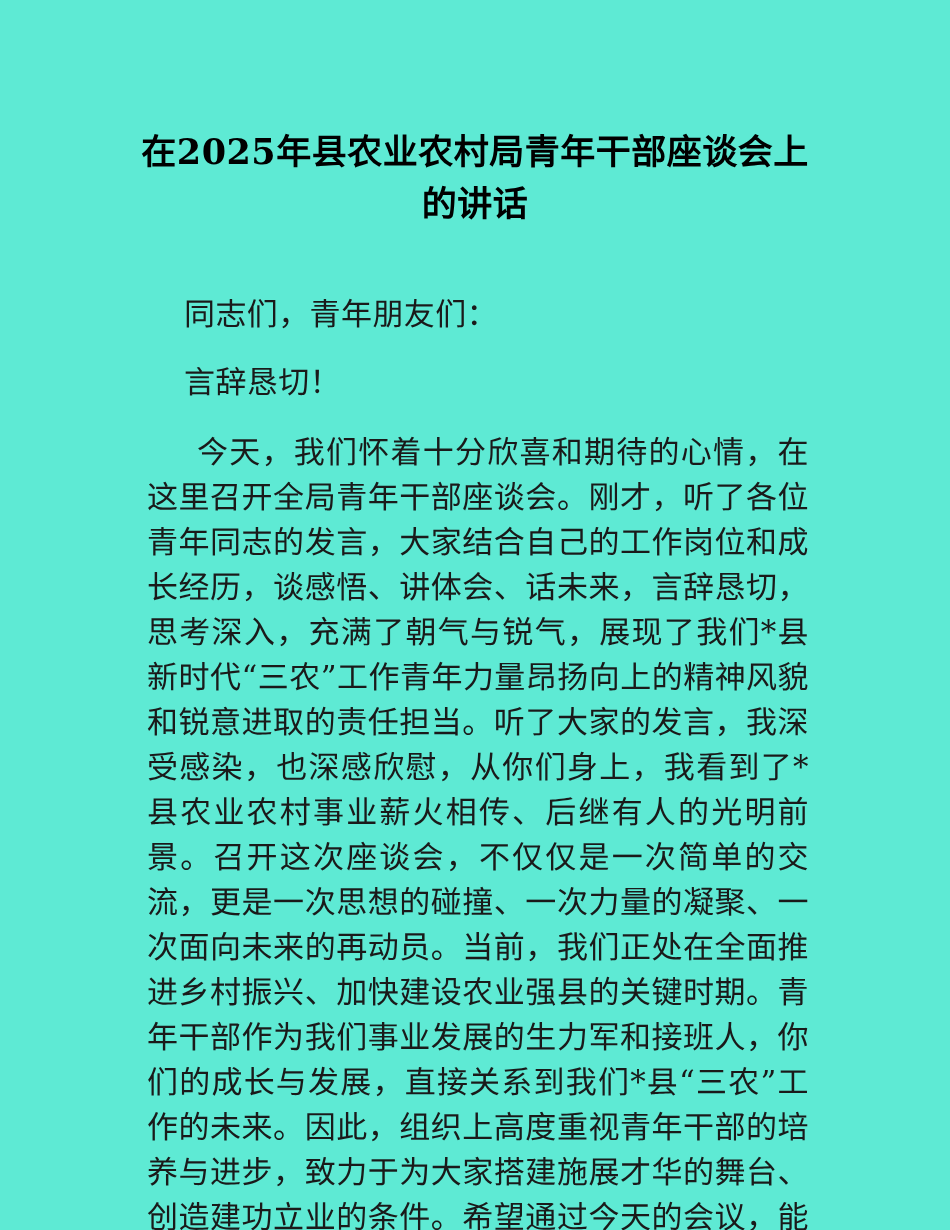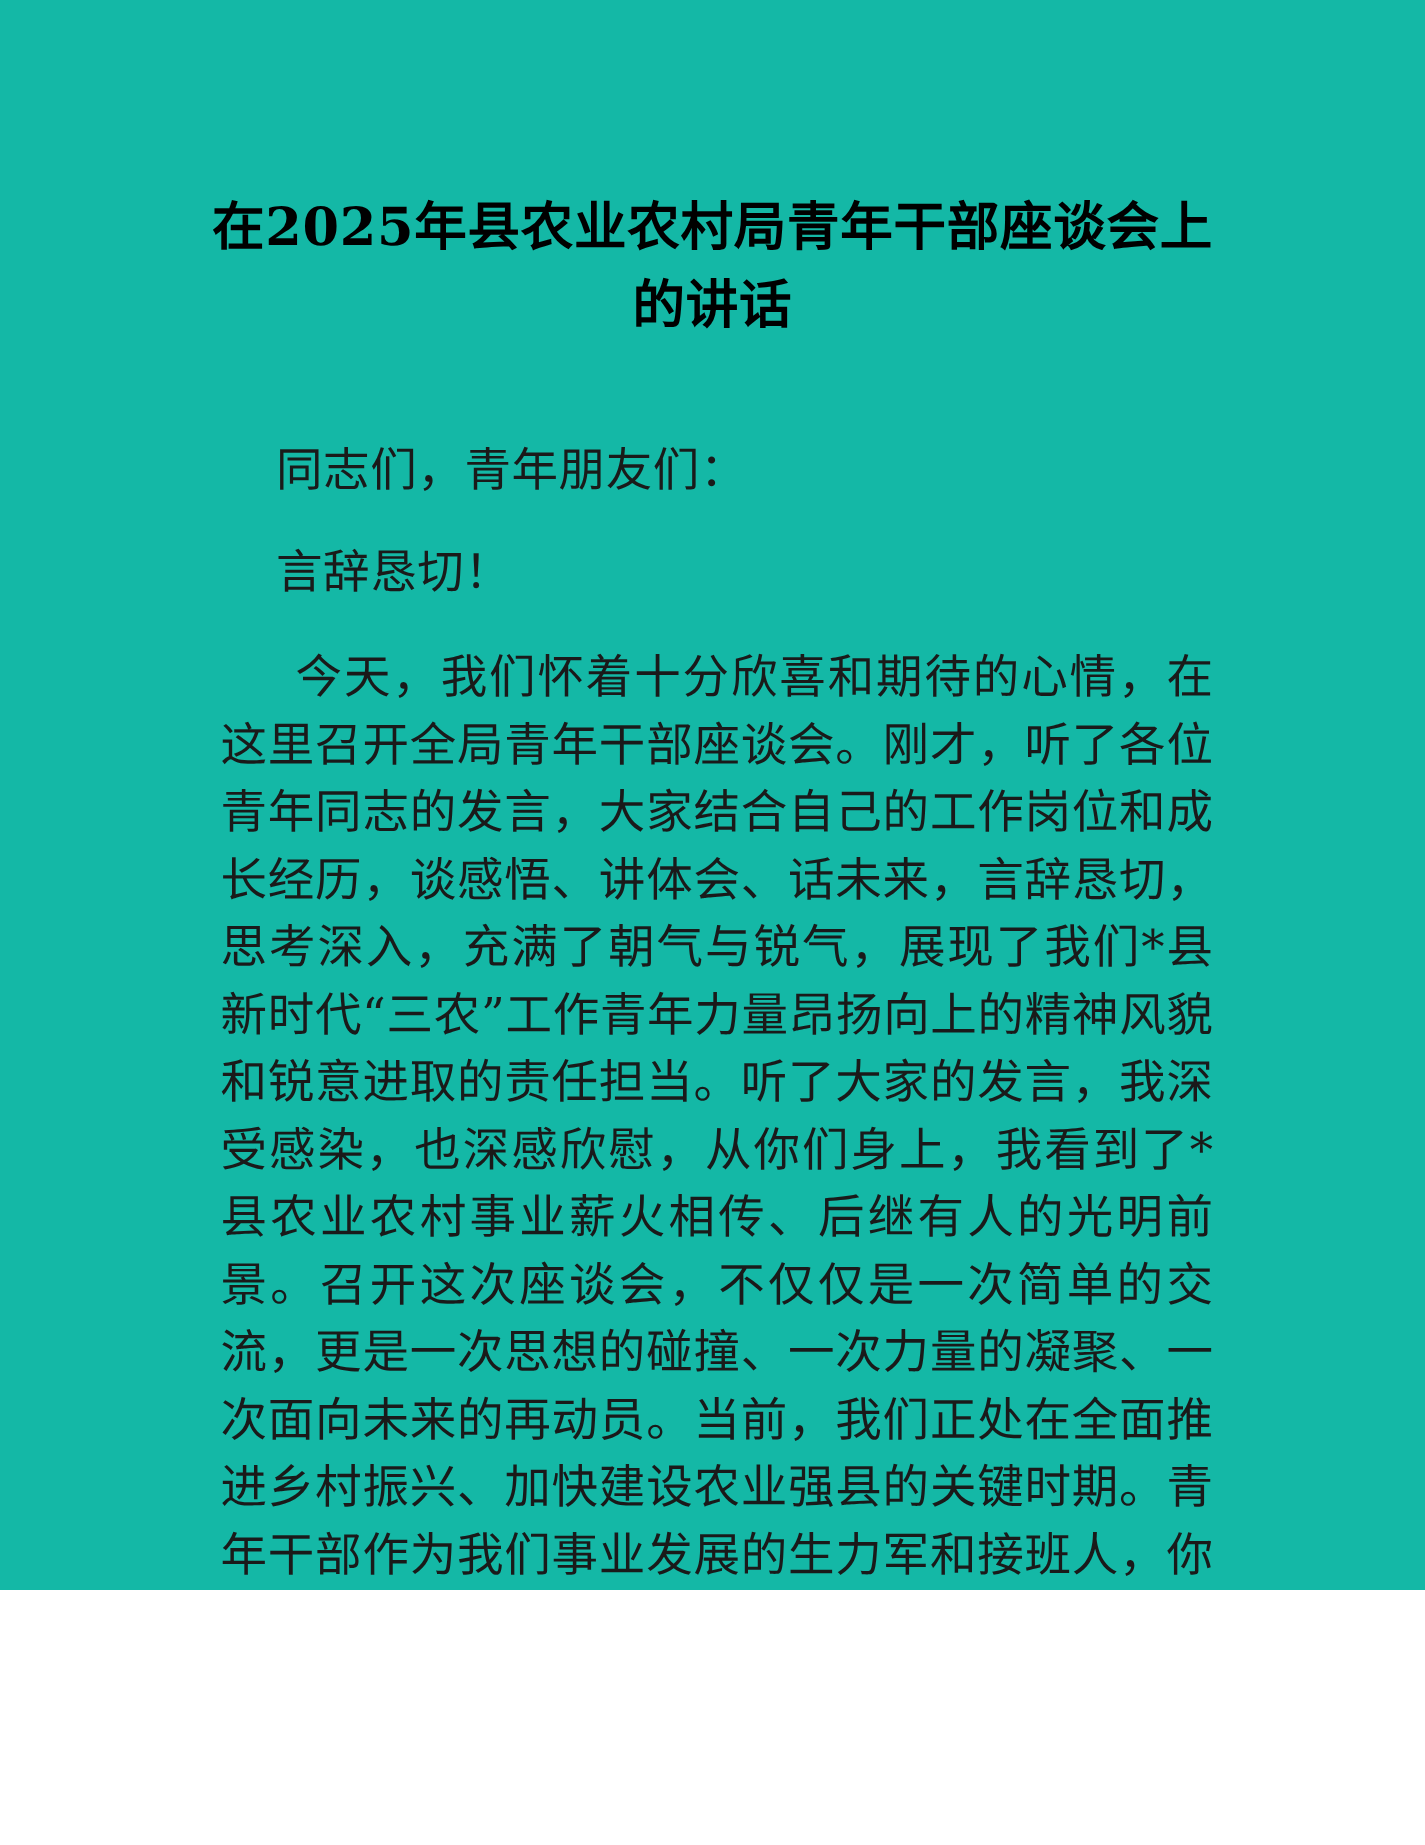--- a/index.html
+++ b/index.html
@@ -5,22 +5,22 @@
 <style>
   html, body {
     margin: 0;
     padding: 0;
     background: #ffffff;
   }
 
   .page {
     position: relative;
     width: 950px;
-    height: 1060px;
-    background: #14b8a6;
+    height: 1230px;
+    background: #5eead4;
     margin: 0 auto;
     overflow: hidden;
     box-sizing: border-box;
   }
 
   
   .doc-title {
     position: absolute;
     left: 128px;
     top: 103px;

